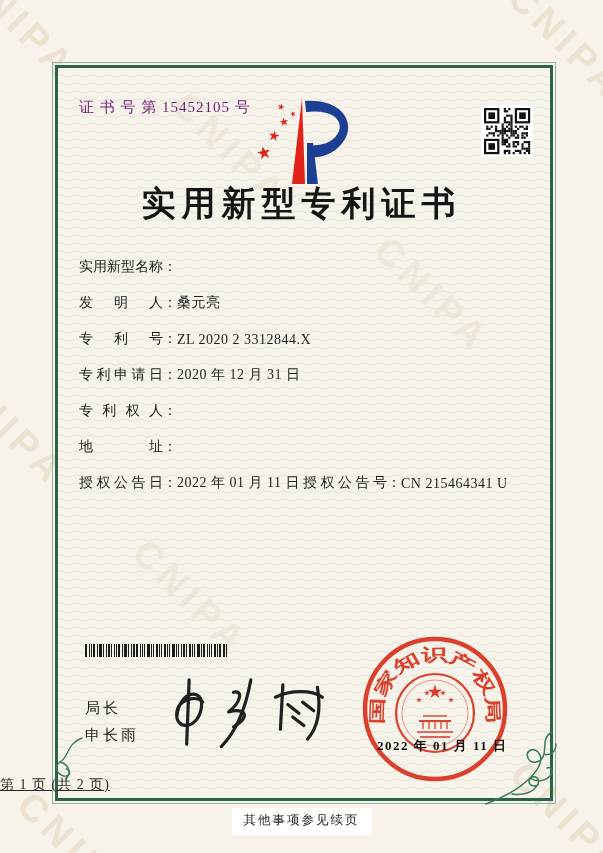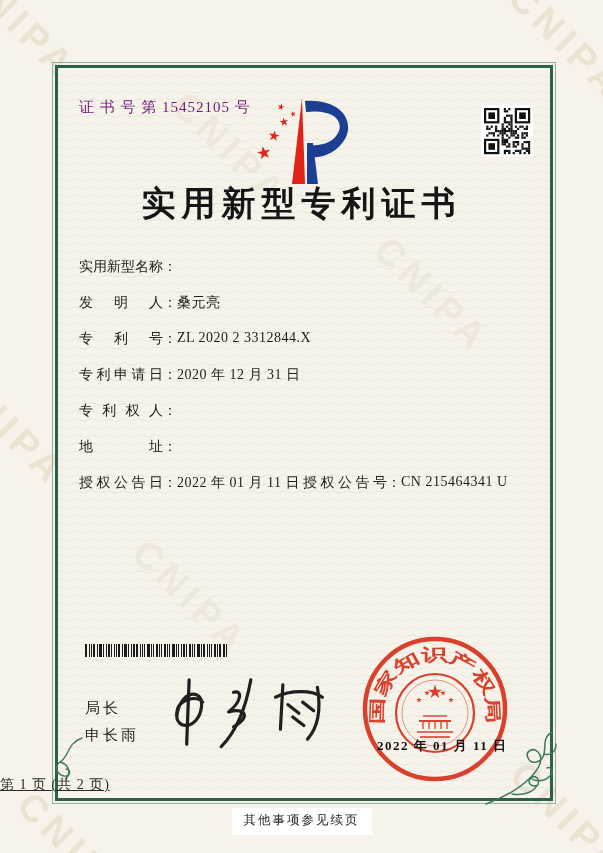--- a/index.html
+++ b/index.html
@@ -28,21 +28,21 @@
     position:absolute;left:79px;top:98px;z-index:3;
     font-size:15px;letter-spacing:1px;color:#701a75;
   }
   #logo{position:absolute;left:253px;top:95px;z-index:3;}
   #qr{position:absolute;left:481px;top:105px;z-index:3;}
   .title{
     position:absolute;left:0;top:181px;width:603px;text-align:center;z-index:3;
     font-size:34px;font-weight:700;letter-spacing:6px;color:#151515;
   }
   .fields{position:absolute;left:79px;top:258px;width:470px;z-index:3;font-size:14px;}
-  .frow{position:absolute;left:0;display:flex;align-items:flex-start;white-space:nowrap;}
+  .frow{position:absolute;left:0;display:flex;align-items:flex-end;white-space:nowrap;}
   .flabel{display:inline-block;width:84px;text-align:justify;text-align-last:justify;}
   .fcolon{display:inline-block;width:14px;}
   .fvalue{letter-spacing:0.5px;}
   .fvalue1{display:inline-block;width:126px;letter-spacing:0.5px;}
   .paras{
     position:absolute;left:80px;top:497px;width:447px;z-index:3;
     font-size:13.5px;line-height:18.5px;letter-spacing:1.3px;text-align:justify;color:#222;
   }
   .paras p{margin:0;text-indent:2em;}
   #barcode{position:absolute;left:85px;top:644px;z-index:3;}

